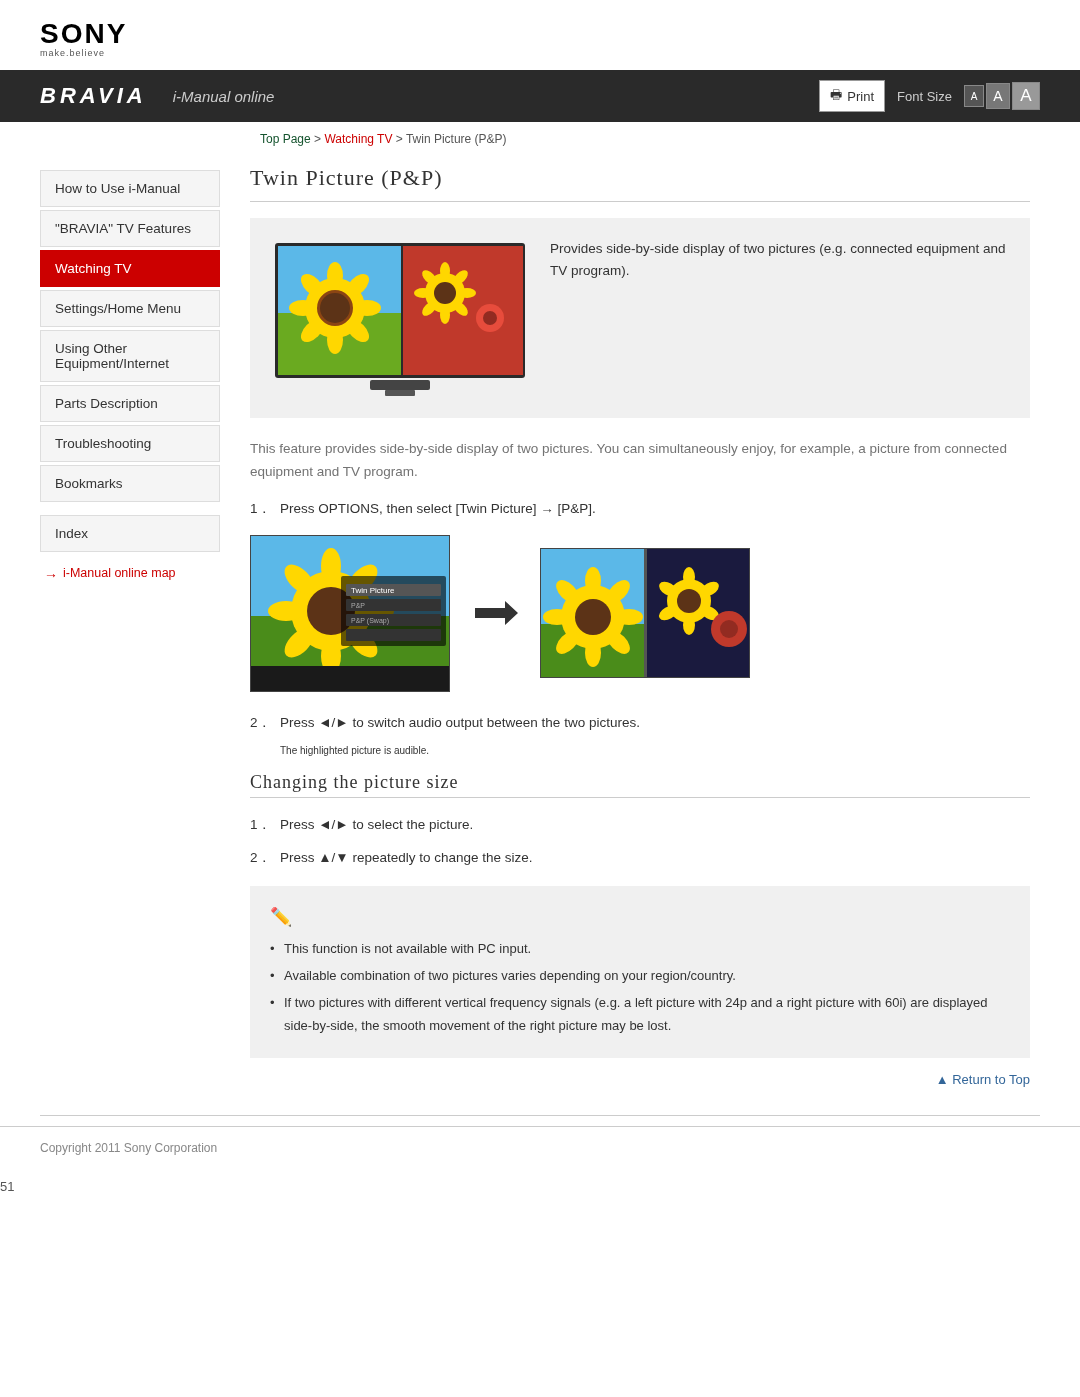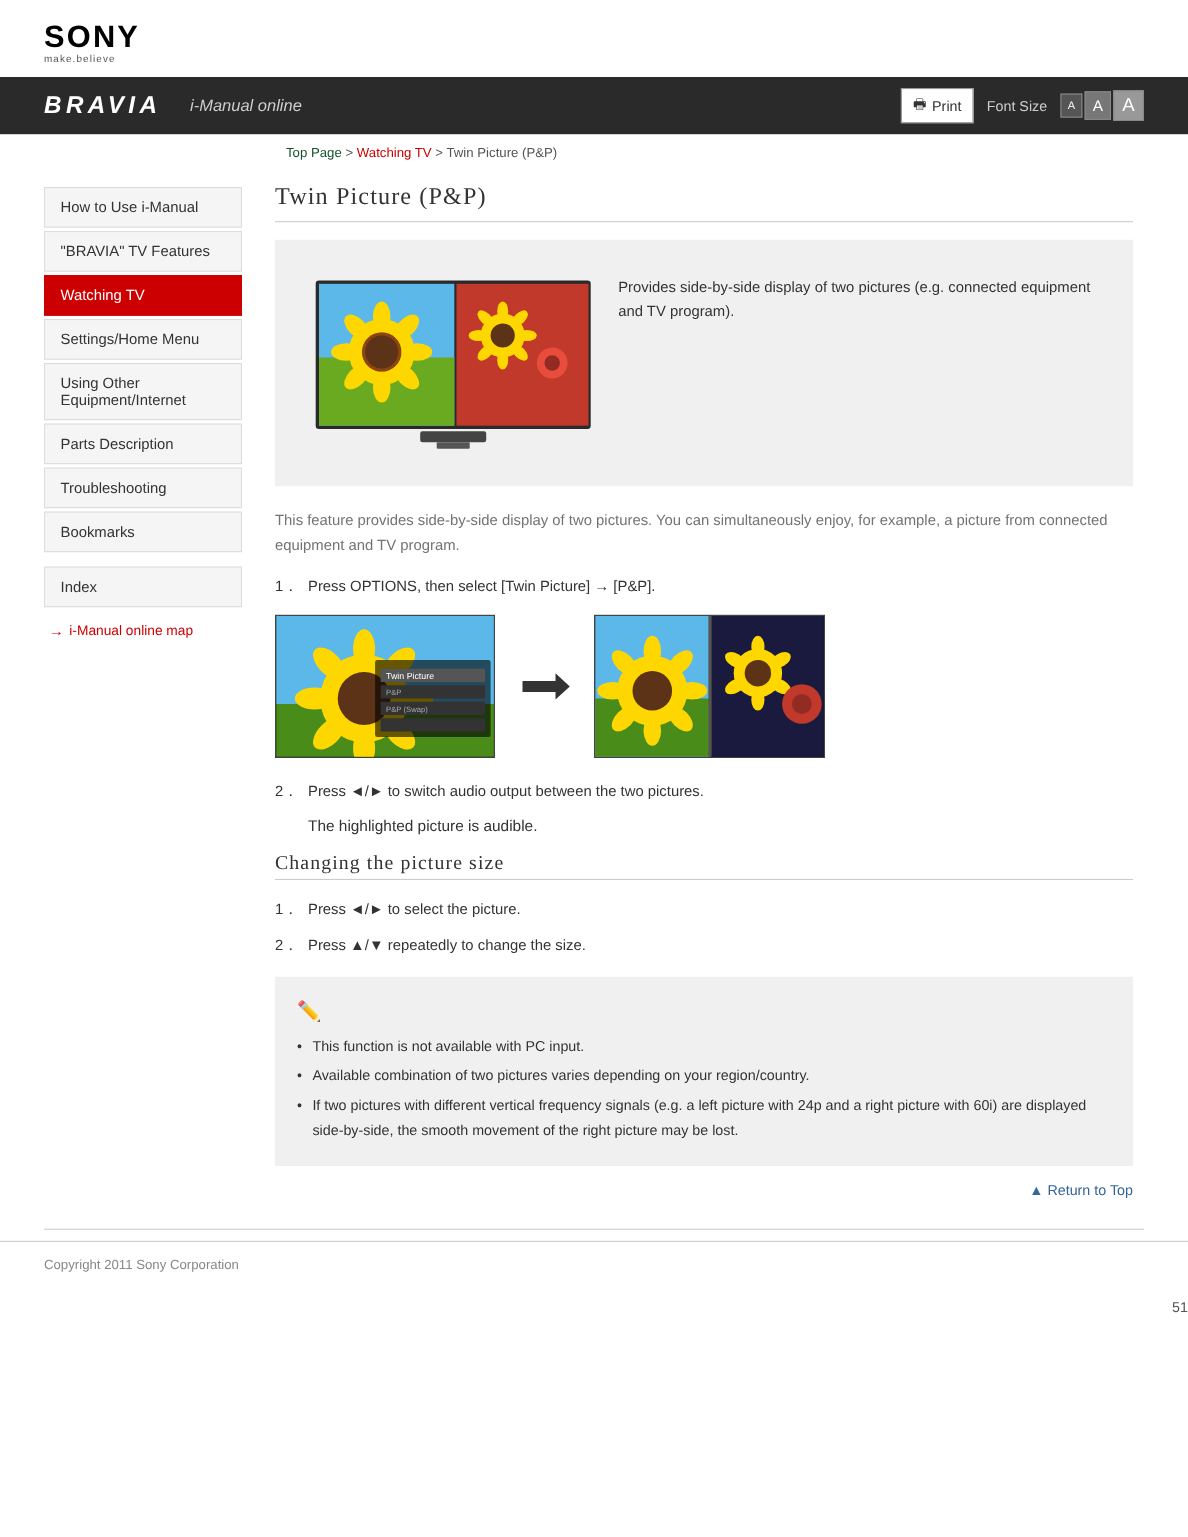--- a/index.html
+++ b/index.html
@@ -179,21 +179,21 @@
       border: none;
       border-top: 1px solid #ccc;
       margin-bottom: 16px;
     }
 
     
     .intro-section {
       display: flex;
       gap: 20px;
       background: #f0f0f0;
-      padding: 32px;
+      padding: 20px;
       margin-bottom: 20px;
       align-items: flex-start;
     }
     .intro-desc {
       font-size: 13.5px;
       line-height: 1.6;
       color: #333;
     }
 
     .content-text {
@@ -280,21 +280,21 @@
 
     
     .footer {
       border-top: 1px solid #ccc;
       padding: 14px 40px;
       font-size: 12px;
       color: #888;
       margin-top: 10px;
     }
     .page-num {
-      text-align: right;
+      text-align: left;
       font-size: 13px;
       color: #555;
       padding: 10px 0 20px 0;
     }
 
     .breadcrumb-container {
       padding: 8px 50px 4px 260px;
     }
 
     .wrapper {
@@ -426,21 +426,21 @@
 
       <p class="content-text">This feature provides side-by-side display of two pictures. You can simultaneously enjoy, for example, a picture from connected equipment and TV program.</p>
 
       <div class="step">
         <span class="step-num">1．</span>
         <span>Press OPTIONS, then select [Twin Picture] → [P&amp;P].</span>
       </div>
 
       <div class="diagram-section">
 
-        <div style="width:200px;height:130px;background:#1a1a1a;position:relative;overflow:hidden;border:1px solid #444;">
+        <div style="width:200px;height:157px;background:#1a1a1a;position:relative;overflow:hidden;border:1px solid #444;">
           <svg width="200" height="130">
             <rect width="200" height="130" fill="#111"></rect>
 
             <rect x="0" y="0" width="200" height="80" fill="#5BB8E8"></rect>
             <rect x="0" y="80" width="200" height="50" fill="#4a8c1a"></rect>
 
             <circle cx="80" cy="75" r="40" fill="#FFD700"></circle>
             <circle cx="80" cy="75" r="24" fill="#5c3317"></circle>
             <ellipse cx="80" cy="30" rx="10" ry="18" fill="#FFD700" transform="rotate(0,80,75)"></ellipse>
             <ellipse cx="80" cy="30" rx="10" ry="18" fill="#FFD700" transform="rotate(45,80,75)"></ellipse>
@@ -502,21 +502,21 @@
 
             <rect x="103" y="0" width="3" height="130" fill="#555"></rect>
           </svg>
         </div>
       </div>
 
       <div class="step">
         <span class="step-num">2．</span>
         <span>Press ◄/► to switch audio output between the two pictures.</span>
       </div>
-      <div style="padding-left:30px;font-size:14px;margin-bottom:16px;">The highlighted picture is audible.</div>
+      <div style="padding-left:30px;font-size:10px;margin-bottom:16px;">The highlighted picture is audible.</div>
 
       <h2 class="section-title">Changing the picture size</h2>
       <hr class="section-divider">
 
       <div class="step">
         <span class="step-num">1．</span>
         <span>Press ◄/► to select the picture.</span>
       </div>
       <div class="step">
         <span class="step-num">2．</span>

